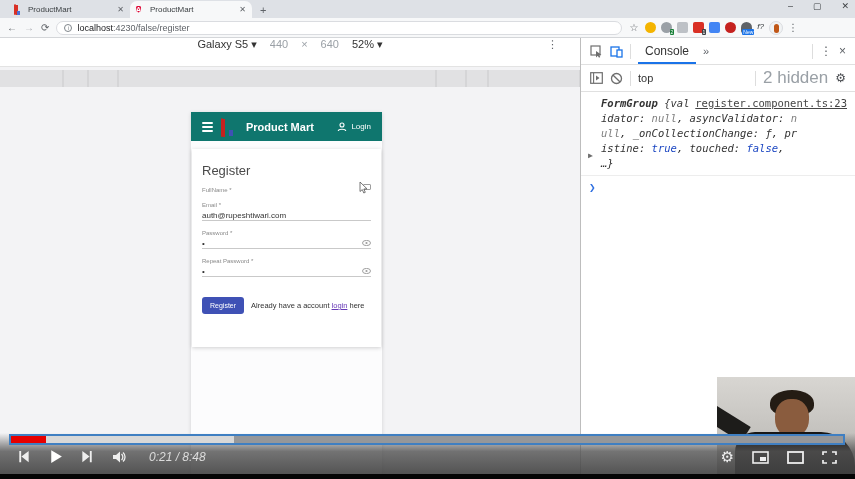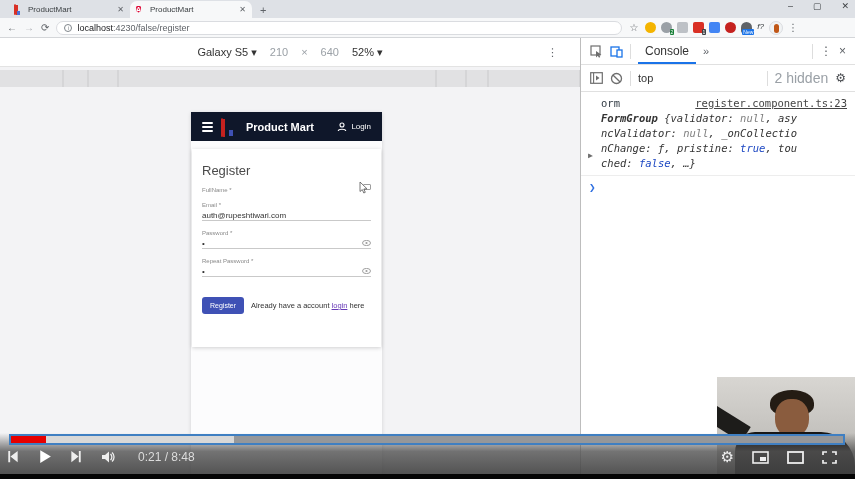--- a/index.html
+++ b/index.html
@@ -33,29 +33,29 @@
   .badge.dark { background:#3c4043; }
   .badge.blue { background:#1a73e8; }
   .fnq { font-size:8px; font-style:italic; color:#3c4043; width:auto; }
   .avatar { width:14px; height:14px; border-radius:50%; background:#f1f3f4; border:1px solid #dadce0; position:relative; overflow:hidden; }
   .avatar::after { content:""; position:absolute; left:4px; top:2px; width:5px; height:9px; background:#c05717; border-radius:3px; }
   .menu3 { font-size:10px; color:#5f6368; }
 
   
   .content { display:flex; height:441px; }
   .leftpane { width:580px; position:relative; background:#f3f3f5; }
-  .devicebar { height:29px; background:#fff; border-bottom:1px solid #e3e3e3; display:flex; align-items:center; justify-content:center; gap:13px; font-size:11px; color:#333; position:relative; }
+  .devicebar { height:29px; background:#fff; border-bottom:1px solid #e3e3e3; display:flex; justify-content:center; gap:13px; font-size:11px; color:#333; position:relative; }
   .dim-num { color:#9aa0a6; }
   .devicebar .dots { position:absolute; right:22px; color:#5f6368; font-size:11px; }
   .ruler { margin-top:3px; height:17px; background:#d5d5d7; display:flex; gap:2px; overflow:hidden; }
   .ruler div { background:#e1e1e3; height:100%; flex:0 0 auto; }
 
   
   .viewport { position:absolute; left:191px; top:74px; width:191px; height:367px; background:#fcfcfd; box-shadow:0 1px 4px rgba(0,0,0,.14); }
-  .appheader { height:29px; background:#0f172a; display:flex; align-items:center; padding:0 11px; gap:8px; }
+  .appheader { height:29px; background:#0f766e; display:flex; align-items:center; padding:0 11px; gap:8px; }
   .hamb { width:11px; display:flex; flex-direction:column; gap:2px; }
   .hamb i { height:2px; background:#fff; border-radius:1px; }
   .applogo { width:17px; height:15px; }
   .applogo .awning { height:6px; background:repeating-linear-gradient(90deg,#d93025 0 3px,#fff 3px 6px); border:1px solid #c5221f; border-radius:3px 3px 0 0; }
   .applogo .shop { height:9px; background:#fff; border:1px solid #c5221f; border-top:none; position:relative; }
   .applogo .door { position:absolute; left:5px; bottom:0; width:4px; height:6px; background:#3f51b5; }
   .apptitle { color:#fff; font-weight:bold; font-size:11px; flex:1; }
   .loginbox { display:flex; align-items:center; gap:4px; color:#fff; font-size:8px; }
   .card { position:absolute; left:1px; right:1px; top:37px; height:198px; background:#fff; box-shadow:0 1px 4px rgba(0,0,0,.18); padding:0 10px; }
   .regheading { padding-top:14px; font-size:13px; color:#4a4a4a; }
@@ -72,42 +72,42 @@
 
   
   .devtools { flex:1; background:#fff; border-left:1px solid #bdbdbd; display:flex; flex-direction:column; }
   .dtrow { height:27px; border-bottom:1px solid #e0e0e0; display:flex; align-items:center; padding:0 9px; gap:7px; flex:0 0 auto; }
   .vsep { width:1px; height:15px; background:#ddd; }
   .dt-tab { font-size:12px; color:#333; padding:6px 7px 4px; border-bottom:2px solid #1a73e8; }
   .dt-more { font-size:11px; color:#5f6368; }
   .spacer { flex:1; }
   .dticon { font-size:12px; color:#5f6368; }
   .ctx { font-size:11px; color:#333; }
-  .hiddenlbl { font-size:14px; color:#9aa0a6; }
+  .hiddenlbl { font-size:17px; color:#9aa0a6; }
   .gear { font-size:12px; color:#494c50; }
   .console { flex:1; font-family:"DejaVu Sans Mono", monospace; font-size:10.5px; color:#303942; }
   .entry { border-bottom:1px solid #ededed; padding:4px 8px 4px 20px; position:relative; line-height:15px; }
   .srclink { float:right; color:#444; text-decoration:underline; }
   .preview { font-style:italic; width:198px; word-break:break-all; color:#333; }
   .v-null { color:#7d7d7d; }
   .v-bool { color:#1b46c2; }
   .expander { position:absolute; left:7px; top:56px; font-size:8px; color:#6e6e6e; }
   .prompt { color:#2f6fe0; font-weight:bold; font-size:11px; padding:5px 8px; }
 
   
   .webcam { position:absolute; left:717px; top:377px; width:138px; height:97px; background:linear-gradient(#d8d6d2,#b5b3af); overflow:hidden; }
   .wc-hair { position:absolute; left:53px; top:13px; width:44px; height:26px; background:#241c14; border-radius:50% 50% 40% 40%; }
   .wc-head { position:absolute; left:58px; top:22px; width:34px; height:38px; background:#8a5c3e; border-radius:46%; }
   .wc-body { position:absolute; left:18px; top:55px; width:120px; height:45px; background:#171615; border-radius:20px 34px 0 0; }
   .wc-arm { position:absolute; left:-8px; top:38px; width:40px; height:18px; background:#1d1c1a; transform:rotate(32deg); }
   .yt-gradient { position:absolute; left:0; right:0; bottom:0; height:46px; background:linear-gradient(to bottom, rgba(0,0,0,0), rgba(85,85,85,.82) 40%, rgba(62,62,62,.92)); }
   .seekbar { position:absolute; left:9px; top:434px; width:836px; height:11px; border:2px solid #3f7fc2; background:#95979a; display:flex; }
   .seek-played { background:#e60000; width:4.2%; }
   .seek-buffered { background:#d8d8d8; width:22.6%; }
-  .ytcontrols { position:absolute; left:5px; top:448px; display:flex; align-items:center; gap:16px; }
+  .ytcontrols { position:absolute; left:16px; top:448px; display:flex; align-items:center; gap:16px;font-style:italic; }
   .yttime { font-size:12px; color:#dcdcdc; margin-left:6px; }
   .ytright { position:absolute; right:18px; top:448px; display:flex; align-items:center; gap:18px; }
   .blackstrip { position:absolute; left:0; right:0; bottom:0; height:5px; background:#050505; }
   svg { display:block; }
 </style>
 </head>
 <body>
 
 <div class="stage">
 
@@ -160,21 +160,21 @@
       <span class="menu3">⋮</span>
     </div>
   </div>
 
   <div class="content">
     <div class="leftpane">
       <div class="devicebar">
         <span>
           <span>Galaxy S5</span> <span>▾</span>
         </span>
-        <span class="dim-num">210</span>
+        <span class="dim-num">440</span>
         <span class="dim-num">×</span>
         <span class="dim-num">640</span>
         <span>
           <span>52%</span> <span>▾</span>
         </span>
         <span class="dots">⋮</span>
       </div>
       <div class="ruler">
         <div style="width:62px"></div>
         <div style="width:23px"></div>
@@ -288,21 +288,20 @@
         <span class="vsep"></span>
         <span class="ctx">top</span>
         <span class="spacer"></span>
         <span class="vsep"></span>
         <span class="hiddenlbl">2 hidden</span>
         <span class="gear">⚙</span>
       </div>
       <div class="console">
         <div class="entry">
           <a class="srclink">register.component.ts:23</a>
-          <div><span>orm</span></div>
           <span class="expander">▶</span>
           <div class="preview"><span style="font-weight:bold">FormGroup </span><span>{</span><span>validator: </span><span class="v-null">null</span><span>, </span><span>asyncValidator: </span><span class="v-null">null</span><span>, </span><span>_onCollectionChange: </span><span>ƒ</span><span>, </span><span>pristine: </span><span class="v-bool">true</span><span>, </span><span>touched: </span><span class="v-bool">false</span><span>, …}</span></div>
         </div>
         <div class="prompt">❯</div>
       </div>
     </div>
   </div>
 
   <div class="webcam">
     <div class="wc-arm"></div>

